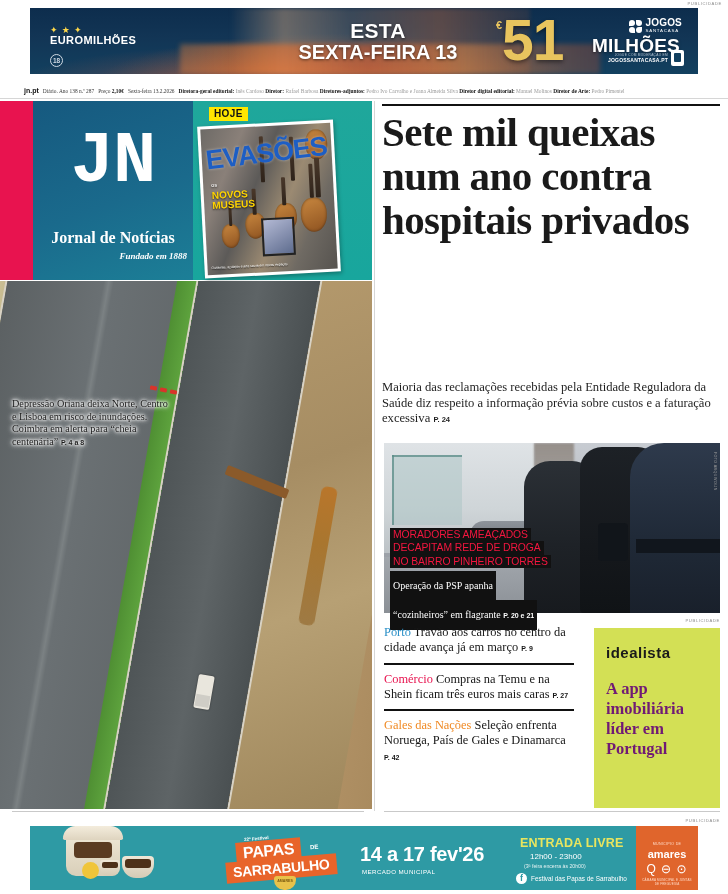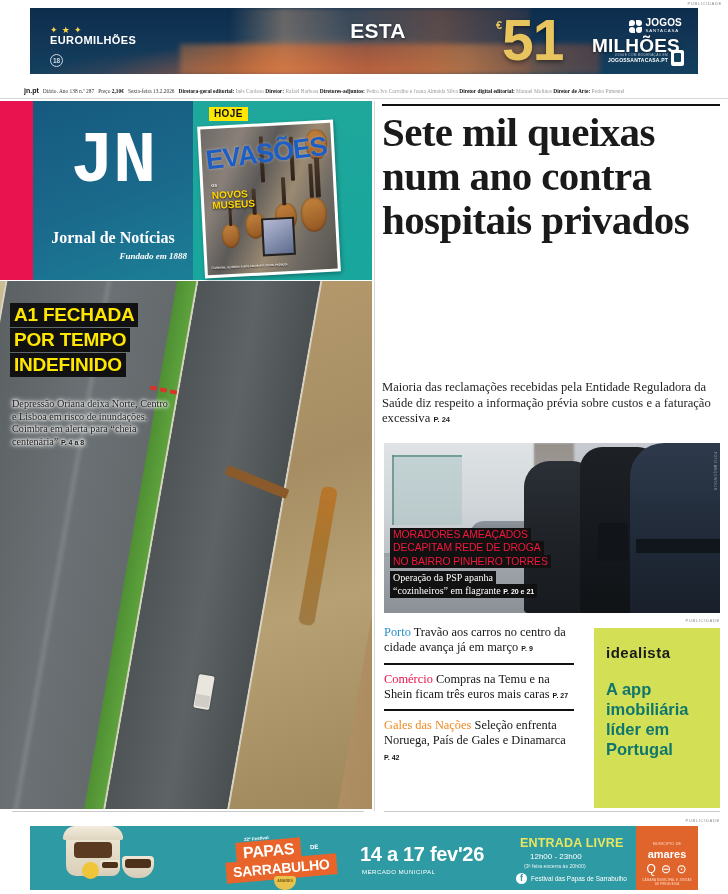--- a/index.html
+++ b/index.html
@@ -348,21 +348,21 @@
     font-family: "Liberation Sans", sans-serif; font-weight: normal;
     font-size: 10.4px; line-height: 13.4px; letter-spacing: -.1px;
     padding: 0 3px; width: fit-content;
   }
   .psp-lead {
     position: absolute; left: 390px; top: 571px; width: 186px;
   }
   .psp-lead .l {
     display: block; background: #111; color: #fff;
     font-family: "Liberation Serif", serif; font-size: 10px; line-height: 13px;
-    padding: 0 3px; width: fit-content;
+    padding: 8px 3px; width: fit-content;
   }
   .psp-lead .pg { font-family: "Liberation Sans", sans-serif; font-weight: bold; font-size: 7px; }
   .photo-credit {
     position: absolute; left: 713px; top: 452px;
     font-family: "Liberation Sans", sans-serif; font-size: 3.6px; color: #9a9a9a;
     writing-mode: vertical-rl; letter-spacing: .4px; white-space: nowrap;
   }
 
   
   .briefs { position: absolute; left: 384px; top: 625px; width: 190px; }
@@ -381,22 +381,22 @@
   .ideal-pub { position: absolute; right: 8px; top: 618px; }
   .ideal-ad {
     position: absolute; left: 594px; top: 628px; width: 126px; height: 180px;
     background: #d3e055; padding: 16px 12px 0 12px;
   }
   .ideal-logo {
     font-family: "Liberation Sans", sans-serif; font-weight: bold; font-size: 15px;
     color: #1a1a1a; letter-spacing: .5px; margin-bottom: 18px;
   }
   .ideal-copy {
-    font-family: Liberation Sans, sans-serif; font-weight: bold; font-size: 16.5px;
-    line-height: 20px; color: #0f766e;
+    font-family: Liberation Serif, serif; font-weight: bold; font-size: 16.5px;
+    line-height: 20px; color: #701a75;
   }
   .rule-bottom { position: absolute; left: 384px; top: 811px; width: 336px; height: 1px; background: #c9c9c9; }
   .rule-bottom-left { position: absolute; left: 12px; top: 811px; width: 352px; height: 1px; background: #c9c9c9; }
 
   
   .botad-pub { position: absolute; right: 8px; top: 818px; }
   .botad {
     position: absolute; left: 30px; top: 826px; width: 668px; height: 64px;
     background: #2e9aa4; overflow: hidden;
   }
@@ -499,20 +499,21 @@
       <div class="topad-skyline"></div>
 
       <div class="em-logo">
         <div class="em-stars">✦ ★ ✦</div>
         <div class="em-name">EUROMILHÕES</div>
       </div>
       <div class="em-18">18</div>
 
       <div class="em-esta">
         <span>ESTA</span><br>
+        <span class="l2">SEXTA-FEIRA 13</span>
       </div>
 
       <div class="em-euro">€</div>
       <div class="em-51">51</div>
       <div class="em-milhoes">MILHÕES</div>
 
       <div class="jogos-logo">
         <div class="jogos-clover">
           <span style="left:0;top:0;transform:rotate(0deg)"></span>
           <span style="right:0;top:0;transform:rotate(90deg)"></span>
@@ -600,25 +601,20 @@
     <div class="lp-breach"></div>
     <div class="lp-spill"></div>
     <div class="lp-cars">
       <i style="left:0;top:0"></i>
         <i style="left:10px;top:2px"></i>
         <i style="left:20px;top:4px"></i>
     </div>
     <div class="lp-truck"></div>
   </div>
 
-  <div class="ai-block">
-    <span class="ai-line">A1 FECHADA</span>
-    <span class="ai-line">POR TEMPO</span>
-    <span class="ai-line">INDEFINIDO</span>
-  </div>
 
   <div class="ai-body">
     <p><span>Depressão Oriana deixa Norte, Centro e Lisboa em risco de inundações. Coimbra em alerta para “cheia centenária”</span>
       <span class="pg">P. 4 a 8</span></p>
   </div>
 
   <div class="rule-v"></div>
   <div class="rule-right"></div>
 
   <h1 class="main-head">Sete mil queixas num ano contra hospitais privados</h1>

